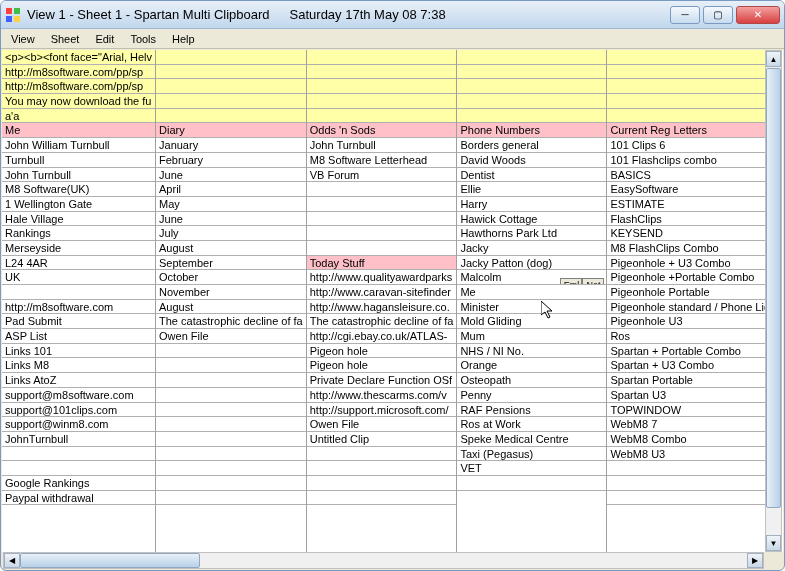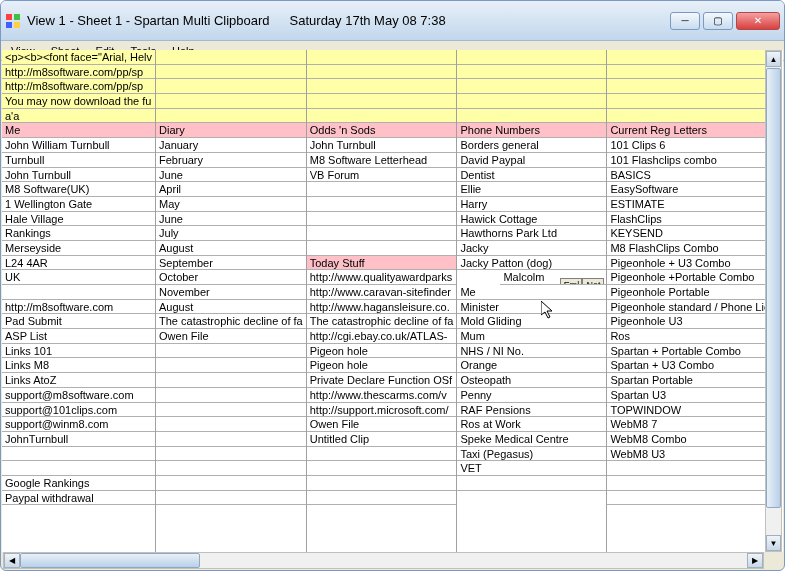--- a/index.html
+++ b/index.html
@@ -1,32 +1,32 @@
 <!DOCTYPE html>
 <html><head>
 <meta charset="utf-8">
 <style>
 * { box-sizing: border-box; margin: 0; padding: 0; }
 body { font-family: Tahoma, Arial, sans-serif; font-size: 11px; background: #fff; }
 .window { width: 785px; height: 571px; border: 1px solid #7a9ac4; border-radius: 6px; overflow: hidden; position: relative; background: #ece9d8; }
-.titlebar { height: 40px; background: linear-gradient(#e8f0f8, #c1d7ed); display: flex; align-items: center; padding: 0 4px; border-bottom: 1px solid #a0b8d0; }
+.titlebar { height: 28px; background: linear-gradient(#e8f0f8, #c1d7ed); display: flex; align-items: center; padding: 0 4px; border-bottom: 1px solid #a0b8d0; }
 .titlebar .icon { width: 16px; height: 16px; margin-right: 6px; display:inline-flex; align-items:center; justify-content:center; }
 .titlebar .title { flex: 1; color: #000; font-size: 13px; display: flex; gap: 20px; }
 .winbtns { display: flex; gap: 3px; }
 .winbtn { width: 30px; height: 18px; border: 1px solid #7a9ac4; border-radius: 3px; background: linear-gradient(#f4f8fc,#c8dcef); display: flex; align-items: center; justify-content: center; font-size: 10px; cursor: pointer; }
 .winbtn.close { background: linear-gradient(#f4a0a0,#d84040); color: #fff; width: 44px; border-color:#b04848; }
 .menubar { height: 20px; background: #ece9d8; border-bottom: 1px solid #c0c0b0; padding: 8px 2px; display: flex; align-items: center; }
 .menubar span { padding: 2px 8px; cursor: pointer; }
 .content { position: absolute; top: 49px; left: 1px; right: 1px; bottom: 18px; background: #fff; overflow: hidden; }
 .grid { display: flex; height: 100%; overflow: hidden; }
 .col { flex: 0 0 150px; border-right: 1px solid #a0a0a0; display: flex; flex-direction: column; }
 .cell { height: 14.7px; border-bottom: 1px solid #b0b0b0; padding: 0 3px; font-size: 11px; white-space: nowrap; overflow: hidden; line-height: 14px; background: #fff; position: relative; }
 .cell.yellow { background: #ffffa8; }
 .cell.pink { background: #ffc0c8; }
-.cell.hover { background: #fff; display:flex; align-items:center;margin-left:43px; }
+.cell.hover { background: #fff; display:flex; align-items:center; }
 .tooltip { position:absolute; right:2px; top:8px; display:flex; gap:0;border-radius:6px; }
 .tbtn { width:22px; height:13px; border:1px solid #808080; background:#ece9d8; font-size:9px; display:flex; align-items:center; justify-content:center; cursor:pointer; }
 .vscroll { position: absolute; right: 2px; top: 49px; width: 17px; bottom: 18px; background: #f0f0f0; border: 1px solid #c0c0c0; }
 .vthumb { position:absolute; top:17px; left:0; right:0; height: 440px; background: linear-gradient(90deg,#e8f0f8,#b8d0e8); border:1px solid #90a8c0; border-radius:2px; }
 .vsbtn { width:100%; height:16px; background: linear-gradient(#f0f4f8,#c8d8e8); border:1px solid #a0b0c0; display:flex; align-items:center; justify-content:center; font-size:8px; }
 .hscroll { position:absolute; left:2px; right:20px; bottom:1px; height:17px; background:#f0f0f0; border:1px solid #c0c0c0; display:flex; }
 .hsbtn { width:16px; height:100%; background:linear-gradient(#f0f4f8,#c8d8e8); border:1px solid #a0b0c0; display:flex; align-items:center; justify-content:center; font-size:8px; }
 .hthumb { width:180px; height:100%; background:linear-gradient(#e8f0f8,#b8d0e8); border:1px solid #90a8c0; border-radius:2px; }
 .htrack { flex:1; position:relative; }
 .cursor { position:absolute; left:540px; top:300px; pointer-events:none; font-size:16px; z-index:10; }
@@ -163,21 +163,21 @@
           <div class="cell"></div>
         </div>
         <div class="col">
           <div class="cell yellow"></div>
           <div class="cell yellow"></div>
           <div class="cell yellow"></div>
           <div class="cell yellow"></div>
           <div class="cell yellow"></div>
           <div class="cell pink">Phone Numbers</div>
           <div class="cell">Borders general</div>
-          <div class="cell">David Paypal</div>
+          <div class="cell">David Woods</div>
           <div class="cell">Dentist</div>
           <div class="cell">Ellie</div>
           <div class="cell">Harry</div>
           <div class="cell">Hawick Cottage</div>
           <div class="cell">Hawthorns Park Ltd</div>
           <div class="cell">Jacky</div>
           <div class="cell">Jacky Patton (dog)</div>
           <div class="cell hover">Malcolm<div class="tooltip">
               <div class="tbtn">Eml</div>
               <div class="tbtn">Net</div>

